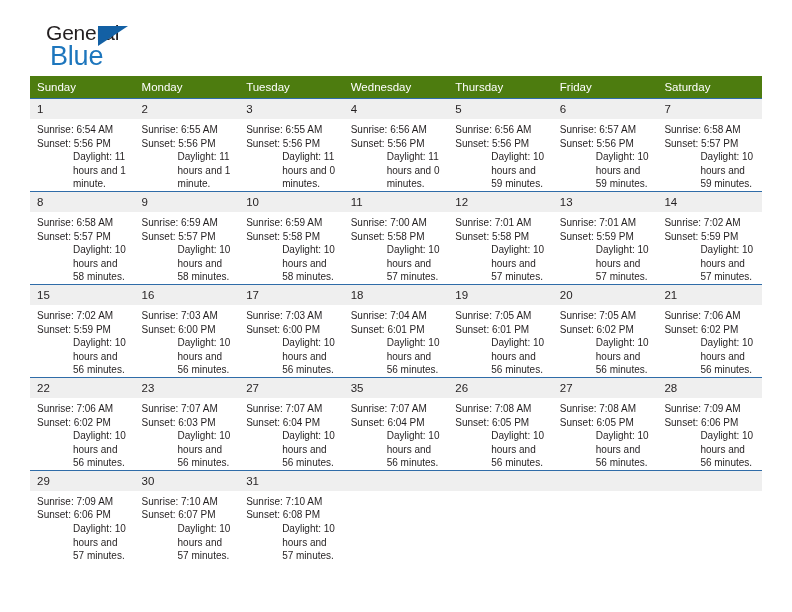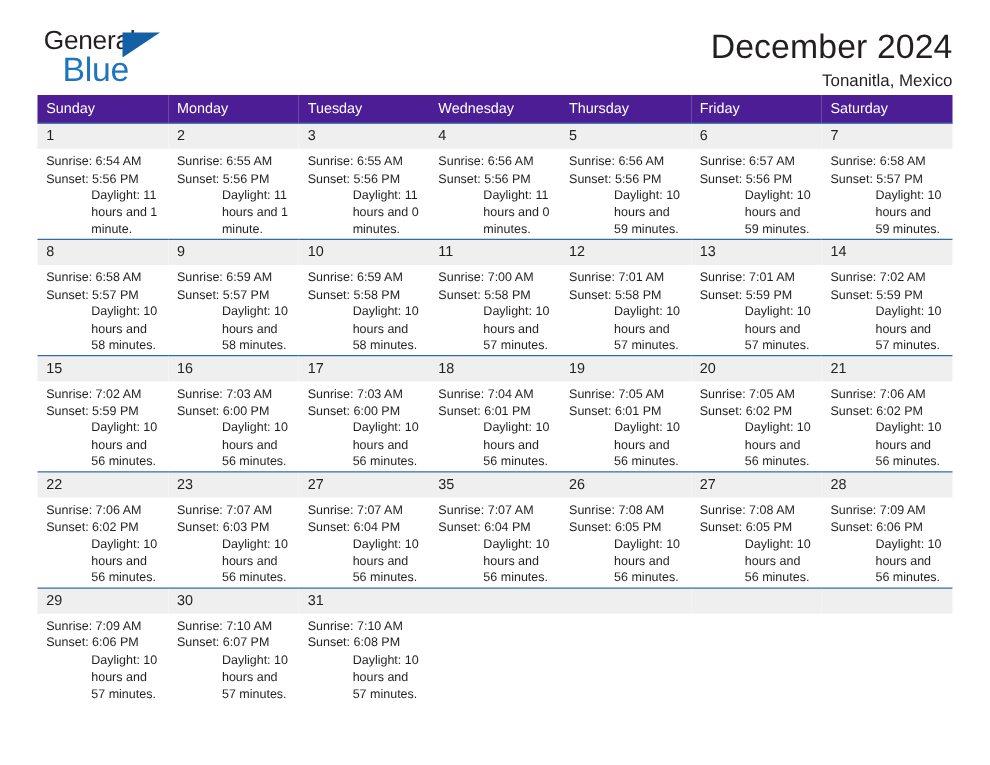--- a/index.html
+++ b/index.html
@@ -33,21 +33,21 @@
   }
   .brand {
     position: relative;
     width: 110px;
     height: 48px;
     line-height: 1;
     user-select: none;
   }
   .brand-general {
     position: absolute;
-    left: 5px;
+    left: 16px;
     top: 0;
     font-size: 21px;
     letter-spacing: -0.2px;
     color: #231f20;
     font-family: "Liberation Sans", sans-serif;
   }
   .brand-blue {
     position: absolute;
     left: 20px;
     top: 21px;
@@ -84,21 +84,21 @@
     line-height: 1.2;
   }
 
   
   .calendar {
     width: 732px;
     border-collapse: collapse;
     table-layout: fixed;
   }
   .calendar th {
-    background: #4c1d95;
+    background: #4d7c0f;
     color: #ffffff;
     font-size: 11.5px;
     font-weight: normal;
     text-align: left;
     padding: 5px 0 5px 7px;
     height: 11px;
     border: none;
   }
   .calendar td {
     width: 104.57px;
@@ -139,24 +139,20 @@
 <div class="page">
 
   <div class="header">
 
     <div class="brand">
       <span class="brand-general">General</span>
       <span class="brand-triangle"></span>
       <span class="brand-blue">Blue</span>
     </div>
 
-    <div class="title-block">
-      <div class="cal-title">December 2024</div>
-      <div class="cal-subtitle">Tonanitla, Mexico</div>
-    </div>
 
   </div>
 
   <table class="calendar">
     <thead>
       <tr>
         <th>Sunday</th>
         <th>Monday</th>
         <th>Tuesday</th>
         <th>Wednesday</th>

